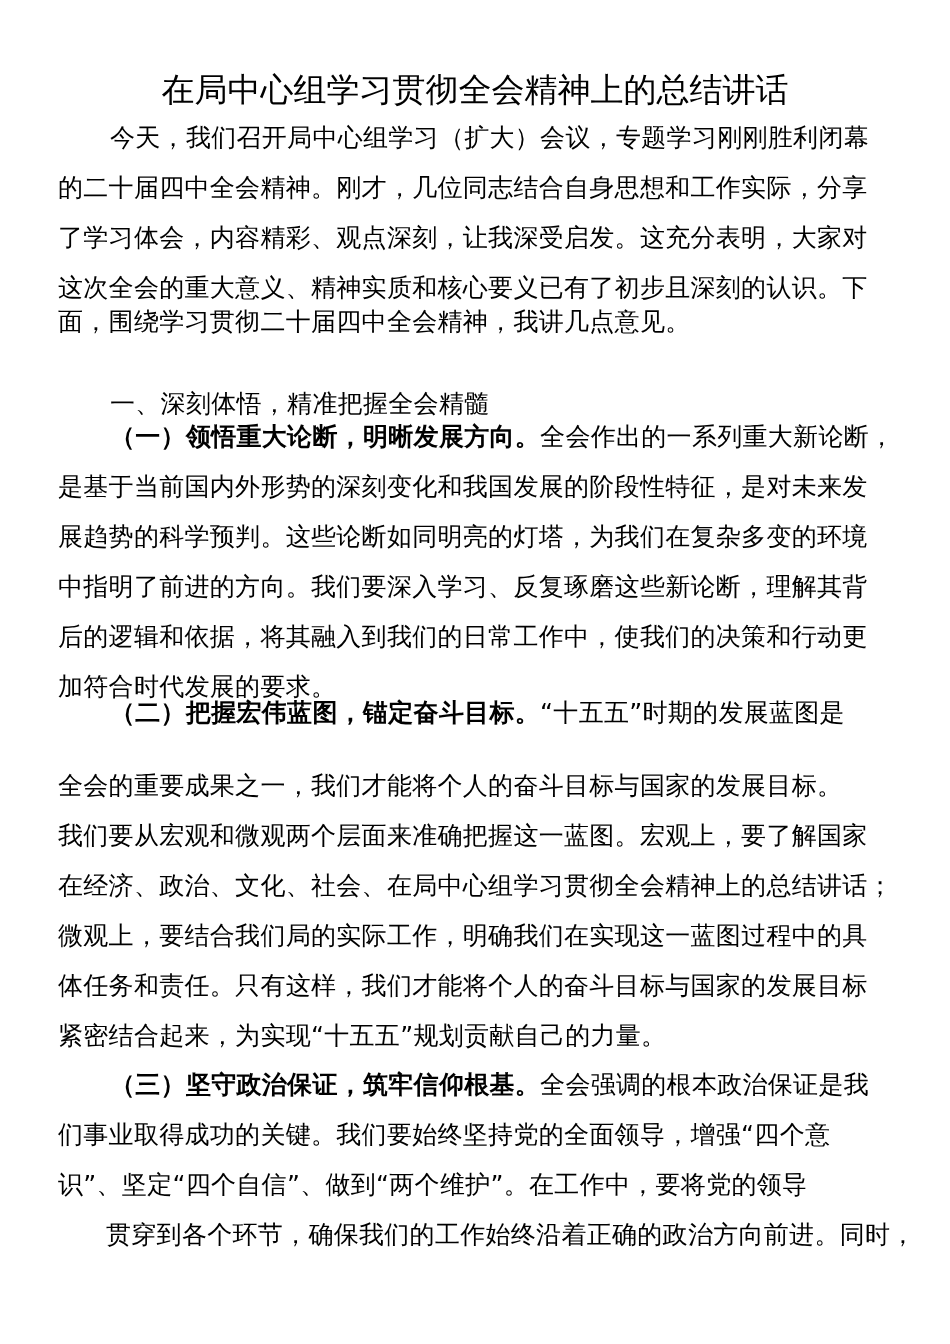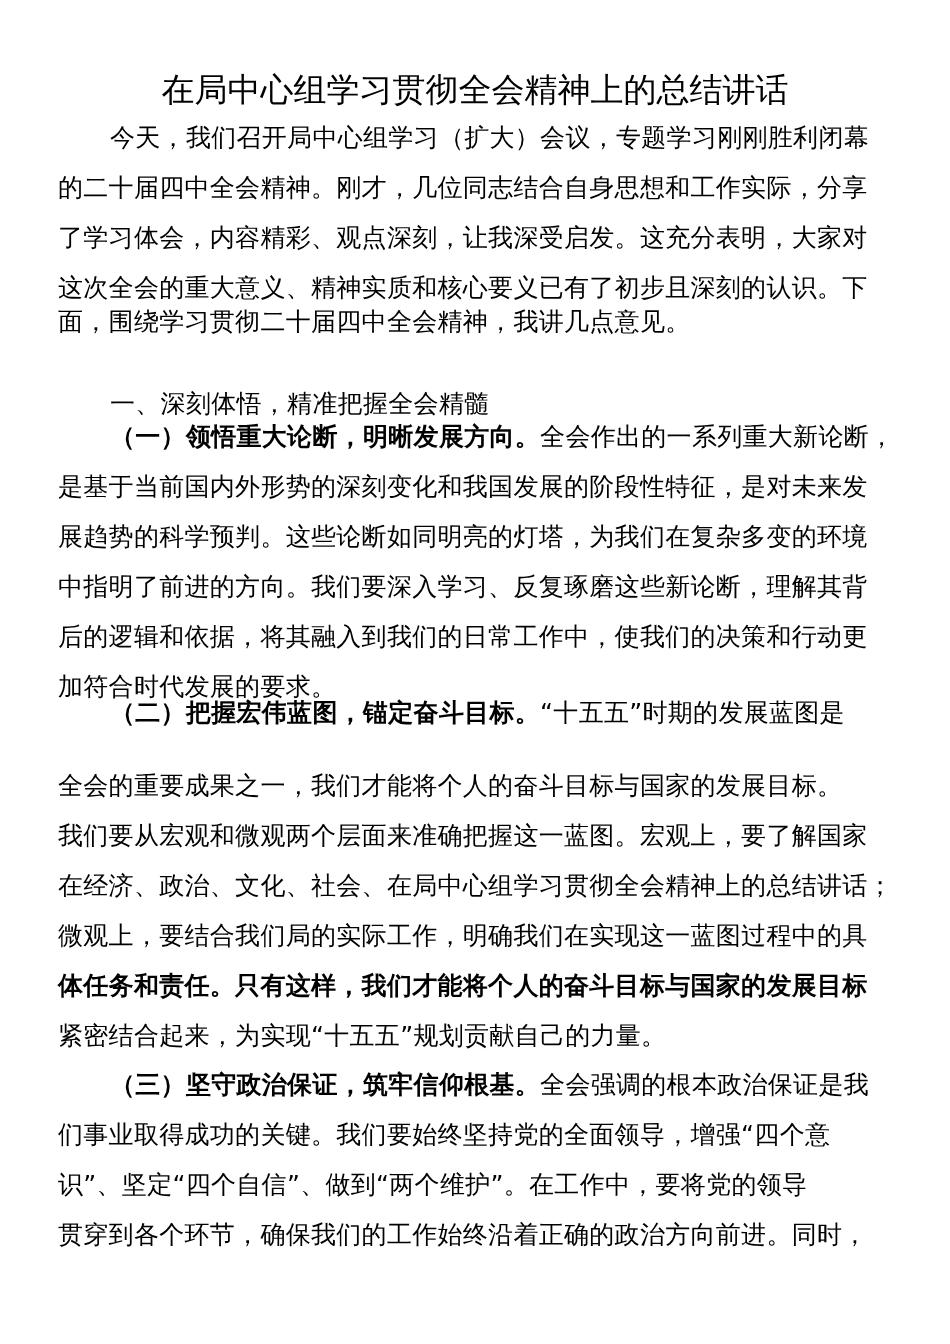--- a/index.html
+++ b/index.html
@@ -66,20 +66,20 @@
   <div class="line" style="top:520px;">展趋势的科学预判。这些论断如同明亮的灯塔，为我们在复杂多变的环境</div>
   <div class="line" style="top:570px;">中指明了前进的方向。我们要深入学习、反复琢磨这些新论断，理解其背</div>
   <div class="line" style="top:620px;">后的逻辑和依据，将其融入到我们的日常工作中，使我们的决策和行动更</div>
   <div class="line" style="top:670px;">加符合时代发展的要求。</div>
 
   <div class="line indent" style="top:696px;"><span class="bold">（二）把握宏伟蓝图，锚定奋斗目标。</span><span>“十五五”时期的发展蓝图是</span></div>
   <div class="line" style="top:769px;">全会的重要成果之一，我们才能将个人的奋斗目标与国家的发展目标。</div>
   <div class="line" style="top:819px;">我们要从宏观和微观两个层面来准确把握这一蓝图。宏观上，要了解国家</div>
   <div class="line" style="top:869px;">在经济、政治、文化、社会、在局中心组学习贯彻全会精神上的总结讲话；</div>
   <div class="line" style="top:919px;">微观上，要结合我们局的实际工作，明确我们在实现这一蓝图过程中的具</div>
-  <div class="line" style="top:969px;font-weight:bold;">体任务和责任。只有这样，我们才能将个人的奋斗目标与国家的发展目标</div>
+  <div class="line" style="top:969px;">体任务和责任。只有这样，我们才能将个人的奋斗目标与国家的发展目标</div>
   <div class="line" style="top:1019px;">紧密结合起来，为实现“十五五”规划贡献自己的力量。</div>
 
   <div class="line indent" style="top:1068px;"><span class="bold">（三）坚守政治保证，筑牢信仰根基。</span><span>全会强调的根本政治保证是我</span></div>
   <div class="line" style="top:1118px;">们事业取得成功的关键。我们要始终坚持党的全面领导，增强“四个意</div>
   <div class="line" style="top:1168px;">识”、坚定“四个自信”、做到“两个维护”。在工作中，要将党的领导</div>
-  <div class="line" style="top:1218px;">贯穿到各个环节，确保我们的工作始终沿着正确的政治方向前进。同时，</div>
+  <div class="line" style="top:1218px;margin-left:48px;">贯穿到各个环节，确保我们的工作始终沿着正确的政治方向前进。同时，</div>
 </div>
 
 </body></html>

